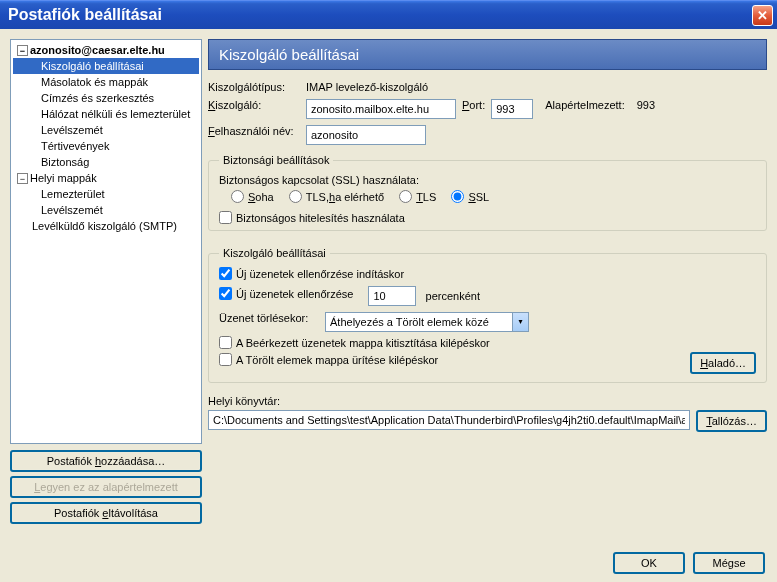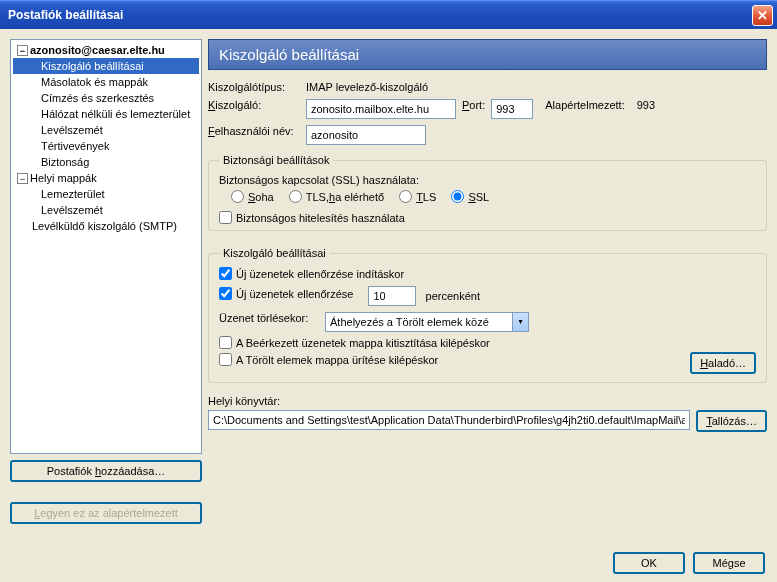--- a/index.html
+++ b/index.html
@@ -1,33 +1,33 @@
 <!DOCTYPE html>
 <html><head>
 <meta charset="utf-8">
 <style>
 * { box-sizing: border-box; font-family: Tahoma, sans-serif; font-size: 11px; }
 body { margin: 0; padding: 0; background: #ece9d8; width: 777px; height: 582px; overflow: hidden; }
 
 .titlebar { height: 29px; background: linear-gradient(to bottom, #3b78e7 0%, #2a5fc9 10%, #1d4dbd 50%, #1a47b0 100%); display: flex; align-items: center; padding: 0 4px 0 8px; color: white; border-top: 1px solid #5a8cf0; }
-.titlebar-text { flex: 1; font-weight: bold; font-size: 12px; }
+.titlebar-text { flex: 1; font-weight: bold; font-size: 16px; }
 .close-btn { width: 21px; height: 21px; background: linear-gradient(to bottom, #f5a187, #e45c3a, #c73818); border: 1px solid #fff; border-radius: 3px; display: flex; align-items: center; justify-content: center; color: white; font-weight: bold; font-size: 13px; cursor: pointer; }
 
 .content { display: flex; padding: 10px; gap: 6px; height: 505px; }
 
 .sidebar { width: 192px; display: flex; flex-direction: column; }
 .tree { flex: 1; background: white; border: 1px solid #7f9db9; padding: 2px; overflow: auto; }
 .tree-item { padding: 2px 4px; display: flex; align-items: center; cursor: pointer; }
 .tree-item.level1 { padding-left: 4px; font-weight: bold; }
 .tree-item.level2 { padding-left: 28px; }
 .tree-item.level1.nobold { font-weight: normal; }
 .tree-item.selected { background: #316ac5; color: white; }
 .twisty { width: 11px; height: 11px; display: inline-block; margin-right: 2px; font-size: 9px; line-height: 11px; text-align: center; background: white; border: 1px solid #808080; color: black; }
 
-.sidebar-buttons { margin-top: 6px; display: flex; flex-direction: column; gap: 20px; }
+.sidebar-buttons { margin-top: 6px; display: flex; flex-direction: column; gap: 4px; }
 .btn { background: #ece9d8; border: 2px solid #0369a1; border-radius: 3px; padding: 3px 8px; text-align: center; cursor: pointer; box-shadow: inset 0 0 1px #fff; }
 .btn:disabled { color: #aca899; cursor: default; }
 button.btn { font: inherit; }
 
 .main { flex: 1; display: flex; flex-direction: column; }
 .header-bar { background: linear-gradient(to bottom, #6b8bc5, #4a6fb5); color: white; padding: 6px 10px; font-size: 15px; border: 1px solid #2a4a8a; margin-bottom: 8px; }
 
 .row { display: flex; align-items: flex-start; margin: 3px 0; gap: 6px; }
 .label-col { width: 92px; }
 input[type="text"] { border: 1px solid #7f9db9; padding: 2px 4px; height: 20px; font: inherit; background: white; }
@@ -92,20 +92,21 @@
       <div class="tree-item level2">
           <span>Levélszemét</span>
         </div>
       <div class="tree-item level1 nobold" style="font-weight:normal; padding-left:19px;">
         <span>Levélküldő kiszolgáló (SMTP)</span>
       </div>
     </div>
     <div class="sidebar-buttons">
       <button class="btn">Postafiók <u>h</u>ozzáadása…</button>
       <button class="btn" disabled=""><u>L</u>egyen ez az alapértelmezett</button>
+      <button class="btn">Postafiók <u>e</u>ltávolítása</button>
     </div>
   </div>
 
   <div class="main">
     <div class="header-bar">Kiszolgáló beállításai</div>
 
     <div class="row">
       <span class="label-col">Kiszolgálótípus:</span>
       <span>IMAP levelező-kiszolgáló</span>
     </div>

